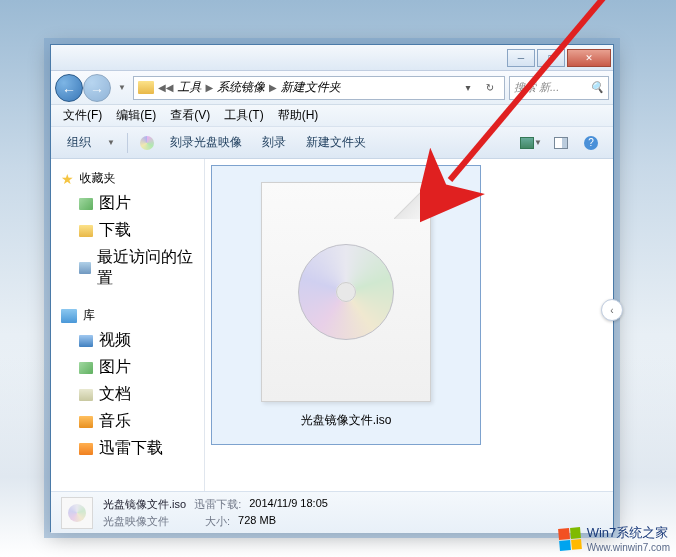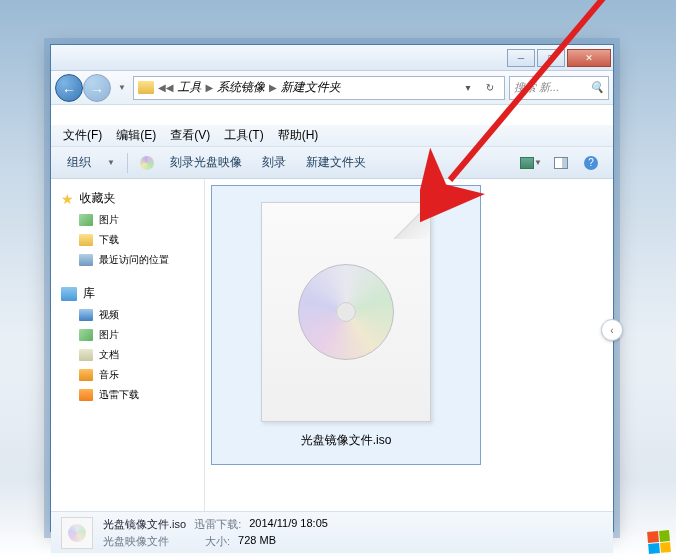--- a/index.html
+++ b/index.html
@@ -14,32 +14,32 @@
 .nav-arrow { width: 28px; height: 28px; border-radius: 50%; background: radial-gradient(circle at 30% 30%, #7db5e5, #3a78b8); border: 1px solid #2a5a8a; display: flex; align-items: center; justify-content: center; color: #fff; font-size: 14px; cursor: pointer; }
 .nav-arrow.fwd { opacity: 0.5; }
 .nav-drop { width: 14px; height: 20px; display: flex; align-items: center; justify-content: center; font-size: 8px; color: #666; cursor: pointer; }
 .address { flex: 1; height: 24px; background: #fff; border: 1px solid #a8b8cc; display: flex; align-items: center; padding: 0 4px; font-size: 12px; gap: 2px; }
 .folder-icon-sm { width: 16px; height: 13px; background: linear-gradient(to bottom, #fce28a, #e8b848); border-radius: 1px; position: relative; }
 .sep { color: #666; font-size: 10px; padding: 0 2px; }
 .crumb { cursor: pointer; font-style: italic; }
 .address-btns { margin-left: auto; display: flex; gap: 2px; }
 .addr-btn { width: 20px; height: 20px; display: flex; align-items: center; justify-content: center; font-size: 10px; color: #555; cursor: pointer; }
 .search { width: 100px; height: 24px; background: #fff; border: 1px solid #a8b8cc; display: flex; align-items: center; padding: 0 4px; font-size: 11px; color: #888; gap: 4px; font-style: italic; }
-.menubar { height: 22px; background: linear-gradient(to bottom, #f4f8fc, #e8f0f8); border-bottom: 1px solid #d8e2ee; display: flex; align-items: center; padding: 0 6px; font-size: 12px; gap: 2px; margin-top: 20px; }
+.menubar { height: 22px; background: linear-gradient(to bottom, #f4f8fc, #e8f0f8); border-bottom: 1px solid #d8e2ee; display: flex; align-items: center; padding: 0 6px; font-size: 12px; gap: 2px; }
 .menu-item { padding: 2px 6px; cursor: pointer; }
 .toolbar { height: 32px; background: linear-gradient(to bottom, #f0f5fb, #dde8f4); border-bottom: 1px solid #c8d6e6; display: flex; align-items: center; padding: 0 8px; font-size: 12px; gap: 4px; }
 .tb-item { padding: 4px 8px; cursor: pointer; color: #1a3a5a; display: flex; align-items: center; gap: 16px; }
 .tb-drop { font-size: 8px; color: #666; }
 .tb-right { margin-left: auto; display: flex; gap: 2px; }
 .tb-icon-btn { width: 28px; height: 24px; display: flex; align-items: center; justify-content: center; cursor: pointer; }
 .body { display: flex; height: 332px; }
 .sidebar { width: 154px; border-right: 1px solid #e0e6ee; padding: 8px 4px; overflow: hidden; }
 .side-group { margin-bottom: 12px; }
 .side-header { display: flex; align-items: center; gap: 6px; padding: 3px 6px; font-size: 12px; cursor: pointer; }
-.side-item { display: flex; align-items: center; gap: 6px; padding: 3px 6px 3px 24px; font-size: 10px; cursor: pointer; }
+.side-item { display: flex; align-items: center; gap: 6px; padding: 3px 6px 3px 24px; font-size: 16px; cursor: pointer; }
 .star-icon { color: #f5c542; font-size: 14px; }
 .lib-icon { width: 16px; height: 14px; background: linear-gradient(to bottom, #8cc8f0, #4a98d8); border-radius: 1px; }
 .mini-icon { width: 14px; height: 12px; border-radius: 1px; }
 .pic-icon { background: linear-gradient(135deg, #a0d8a0, #60b060); }
 .dl-icon { background: linear-gradient(to bottom, #fce28a, #e8b848); }
 .desk-icon { background: linear-gradient(to bottom, #a0c8f0, #5090d0); }
 .loc-icon { background: linear-gradient(to bottom, #b0d0e8, #7098c0); }
 .vid-icon { background: linear-gradient(to bottom, #a0c8f0, #4080c0); }
 .doc-icon { background: linear-gradient(to bottom, #e8e8d0, #c8c8a0); }
 .thunder-icon { background: linear-gradient(to bottom, #ffb050, #f08020); }
@@ -230,13 +230,17 @@
   <line x1="190" y1="0" x2="30" y2="190" stroke="#e02020" stroke-width="6" marker-end="url(#ah)"></line>
 </svg>
 
 <div class="watermark">
   <div class="win7-logo">
       <div></div>
       <div></div>
       <div></div>
       <div></div>
     </div>
+  <div>
+    <span>Win7系统之家</span>
+    <span class="sub">Www.winwin7.com</span>
+  </div>
 </div>
 
 </body></html>

